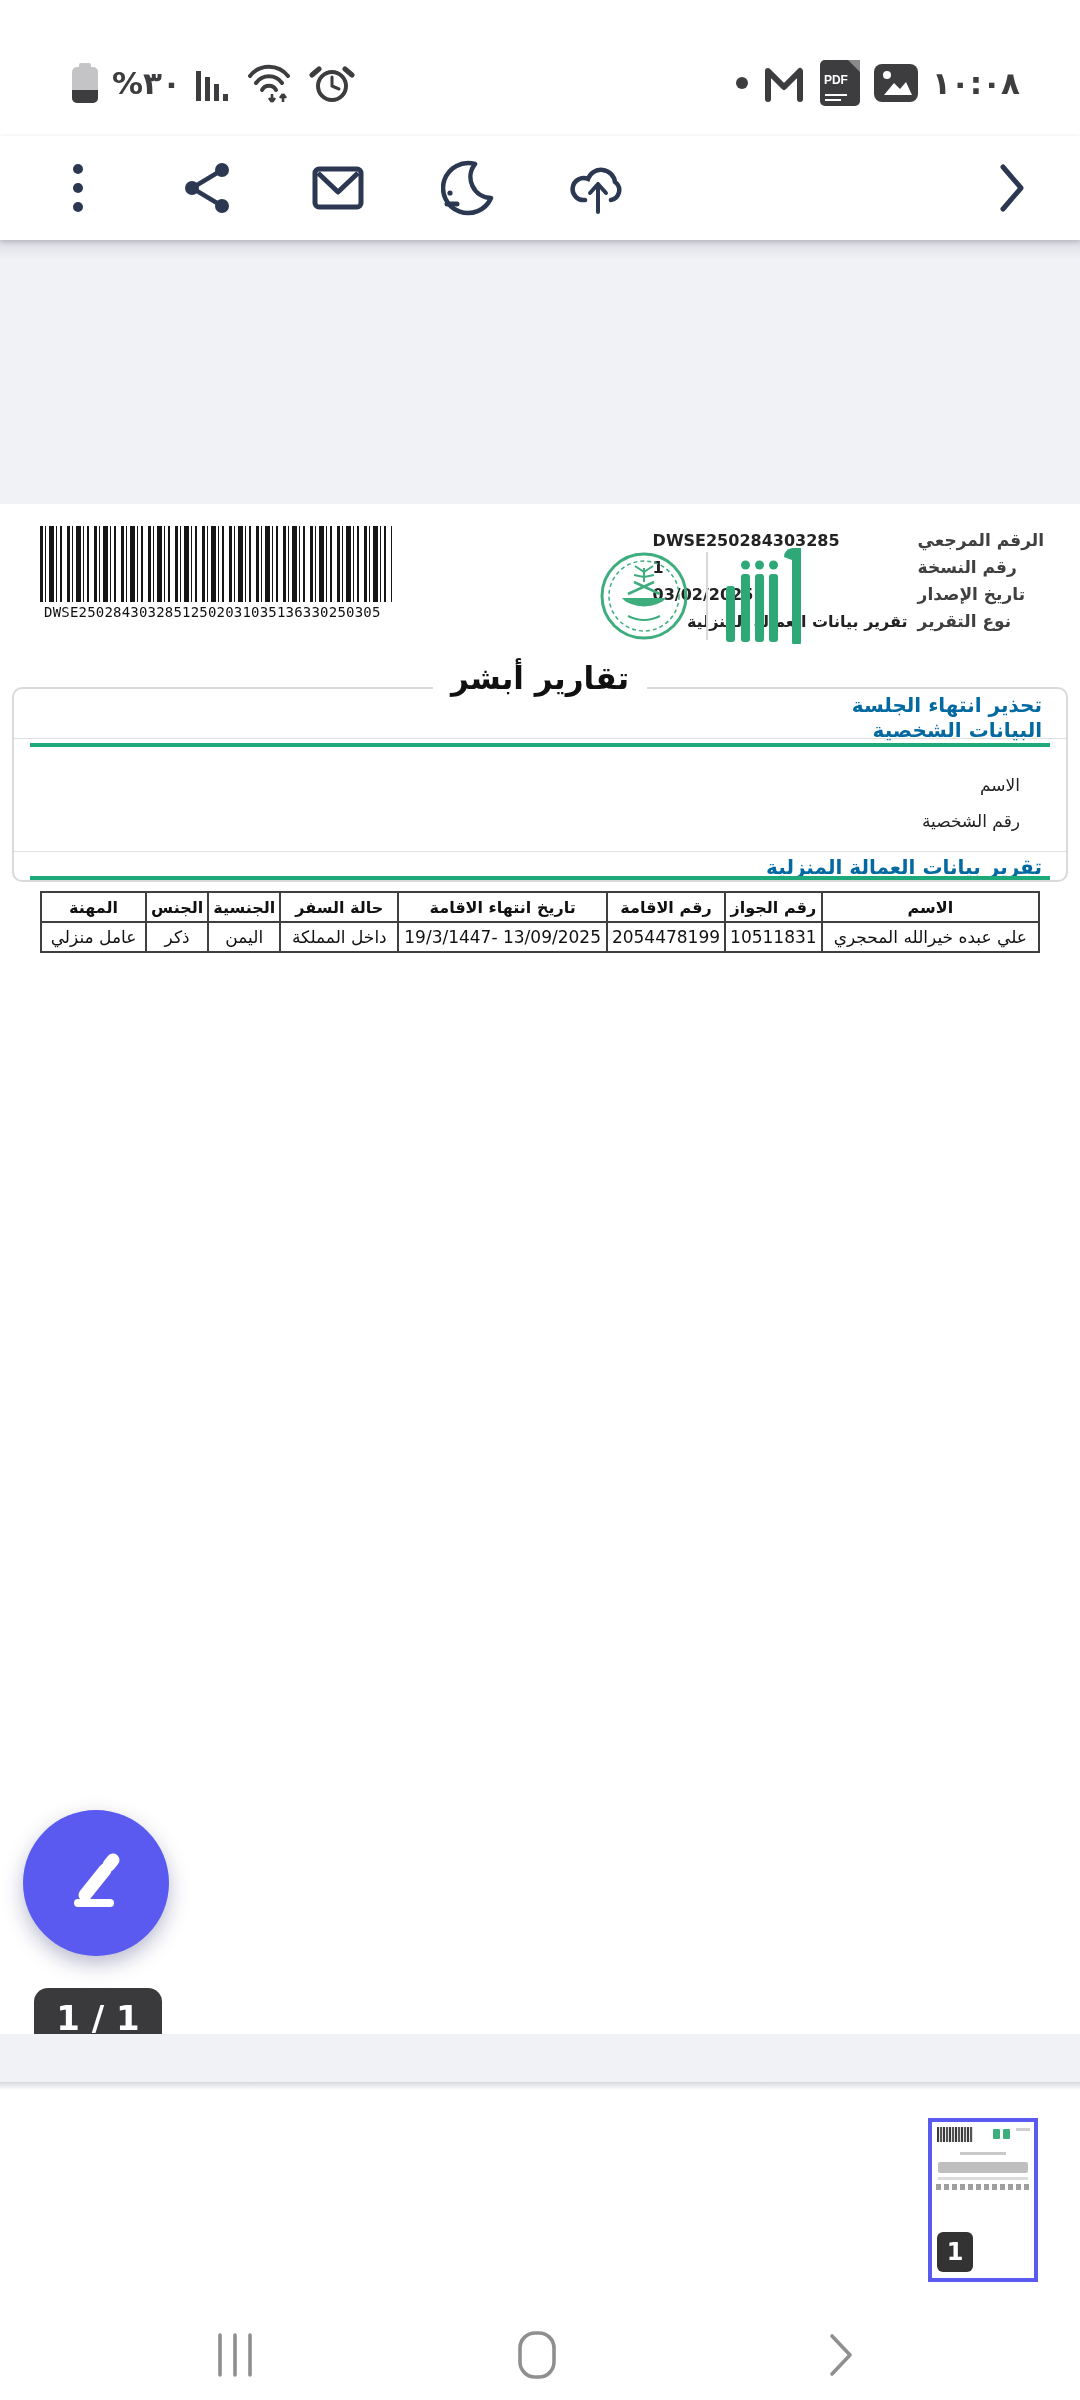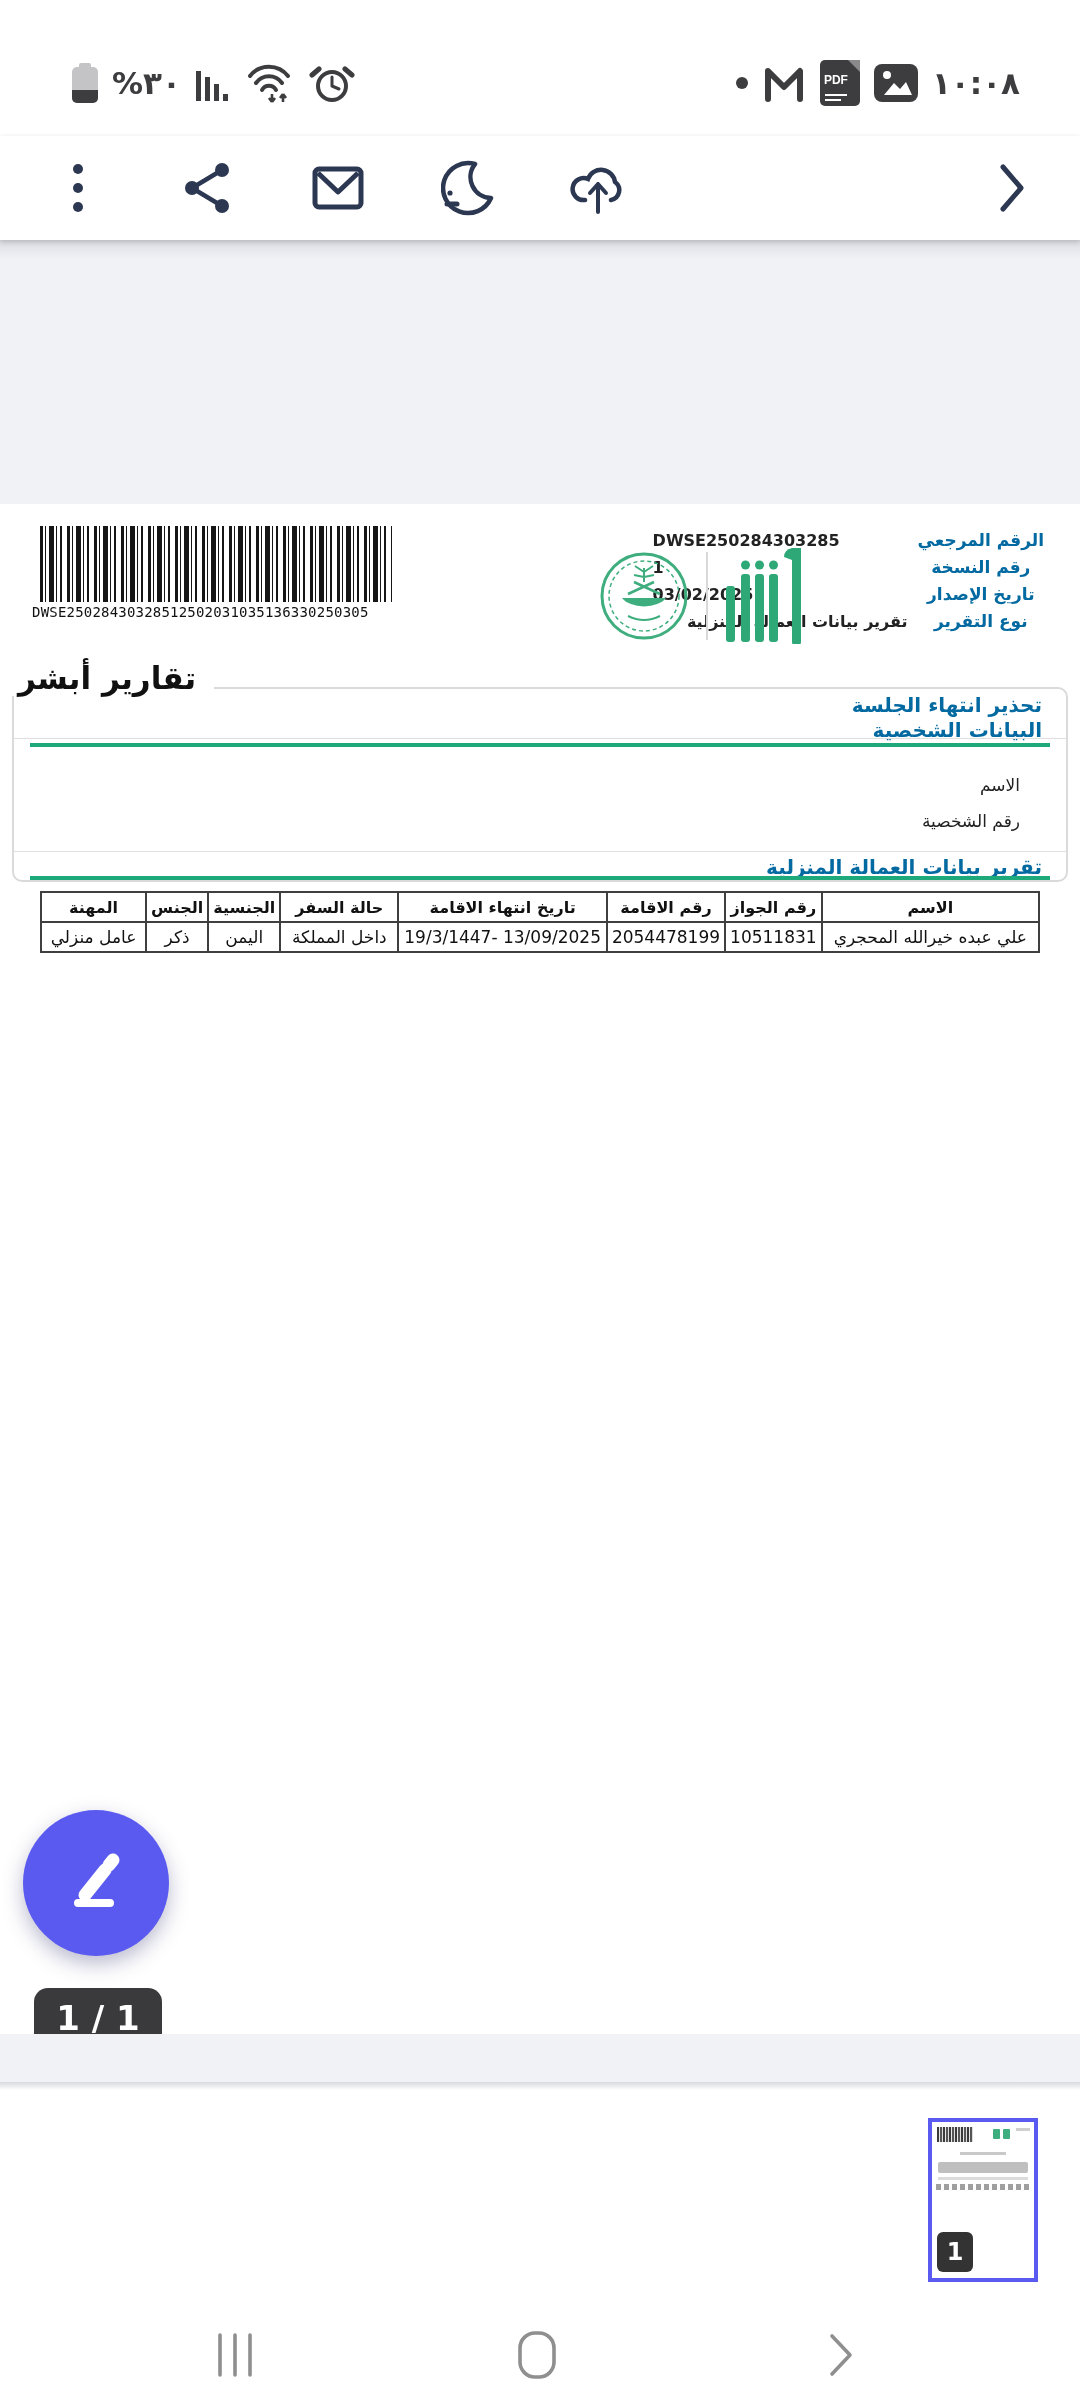--- a/index.html
+++ b/index.html
@@ -28,34 +28,34 @@
   
   .viewer-gap{position:absolute;top:216px;left:0;right:0;height:264px;
               background:linear-gradient(#dddee4 0,#f1f2f6 20px,#f1f2f6 100%);}
 
   
   .page{position:absolute;top:480px;left:0;right:0;height:1530px;background:#fff;direction:rtl;}
 
   .barcode{position:absolute;left:40px;top:22px;width:352px;height:76px;direction:ltr;
            background:repeating-linear-gradient(90deg,#161616 0 3px,#fff 3px 5px,#161616 5px 6px,#fff 6px 9px,
            #161616 9px 14px,#fff 14px 16px,#161616 16px 17px,#fff 17px 20px,#161616 20px 22px,#fff 22px 27px);}
-  .barcode-text{position:absolute;left:32px;top:100px;width:380px;direction:ltr;
+  .barcode-text{position:absolute;left:44px;top:100px;width:380px;direction:ltr;
                 font-family:"DejaVu Sans Mono","Liberation Mono",monospace;font-size:14px;
                 letter-spacing:.2px;color:#111;white-space:nowrap;}
 
   .meta{position:absolute;right:36px;top:26px;display:grid;grid-template-columns:auto 255px;
         column-gap:10px;row-gap:7px;direction:rtl;align-items:baseline;}
-  .meta .lbl{font-size:17px;font-weight:bold;color:#0369a1;text-align:center;}
+  .meta .lbl{font-size:17px;font-weight:bold;color:#404040;text-align:left;}
   .meta .val{font-size:16px;font-weight:bold;color:#222;text-align:start;direction:ltr;unicode-bidi:embed;}
   .meta .val.ar{direction:rtl;}
 
   .logos{position:absolute;left:598px;top:44px;display:flex;align-items:center;gap:16px;direction:ltr;}
   .logo-sep{width:2px;height:88px;background:#d9d9d9;}
 
-  .doc-title{position:absolute;top:156px;left:0;right:0;text-align:left;z-index:2;}
+  .doc-title{position:absolute;top:156px;left:0;right:0;text-align:center;z-index:2;}
   .doc-title span{display:inline-block;background:#fff;padding:0 18px;font-size:31px;font-weight:bold;color:#111;}
 
   .card{position:absolute;left:12px;right:12px;top:183px;height:195px;
         border:2px solid #dadada;border-radius:10px;background:#fff;}
   .card .h-right{position:absolute;right:24px;font-size:20px;font-weight:bold;color:#0369a1;white-space:nowrap;}
   .hr-gray{position:absolute;left:0;right:0;height:1px;background:#e0e0e0;}
   .hr-green{position:absolute;left:16px;right:16px;height:4px;background:#1ea97a;}
 
   .fld-label{position:absolute;right:46px;font-size:17px;color:#222;}
   .fld-box{position:absolute;border:2px solid #7c7c7c;background:#fff;}

